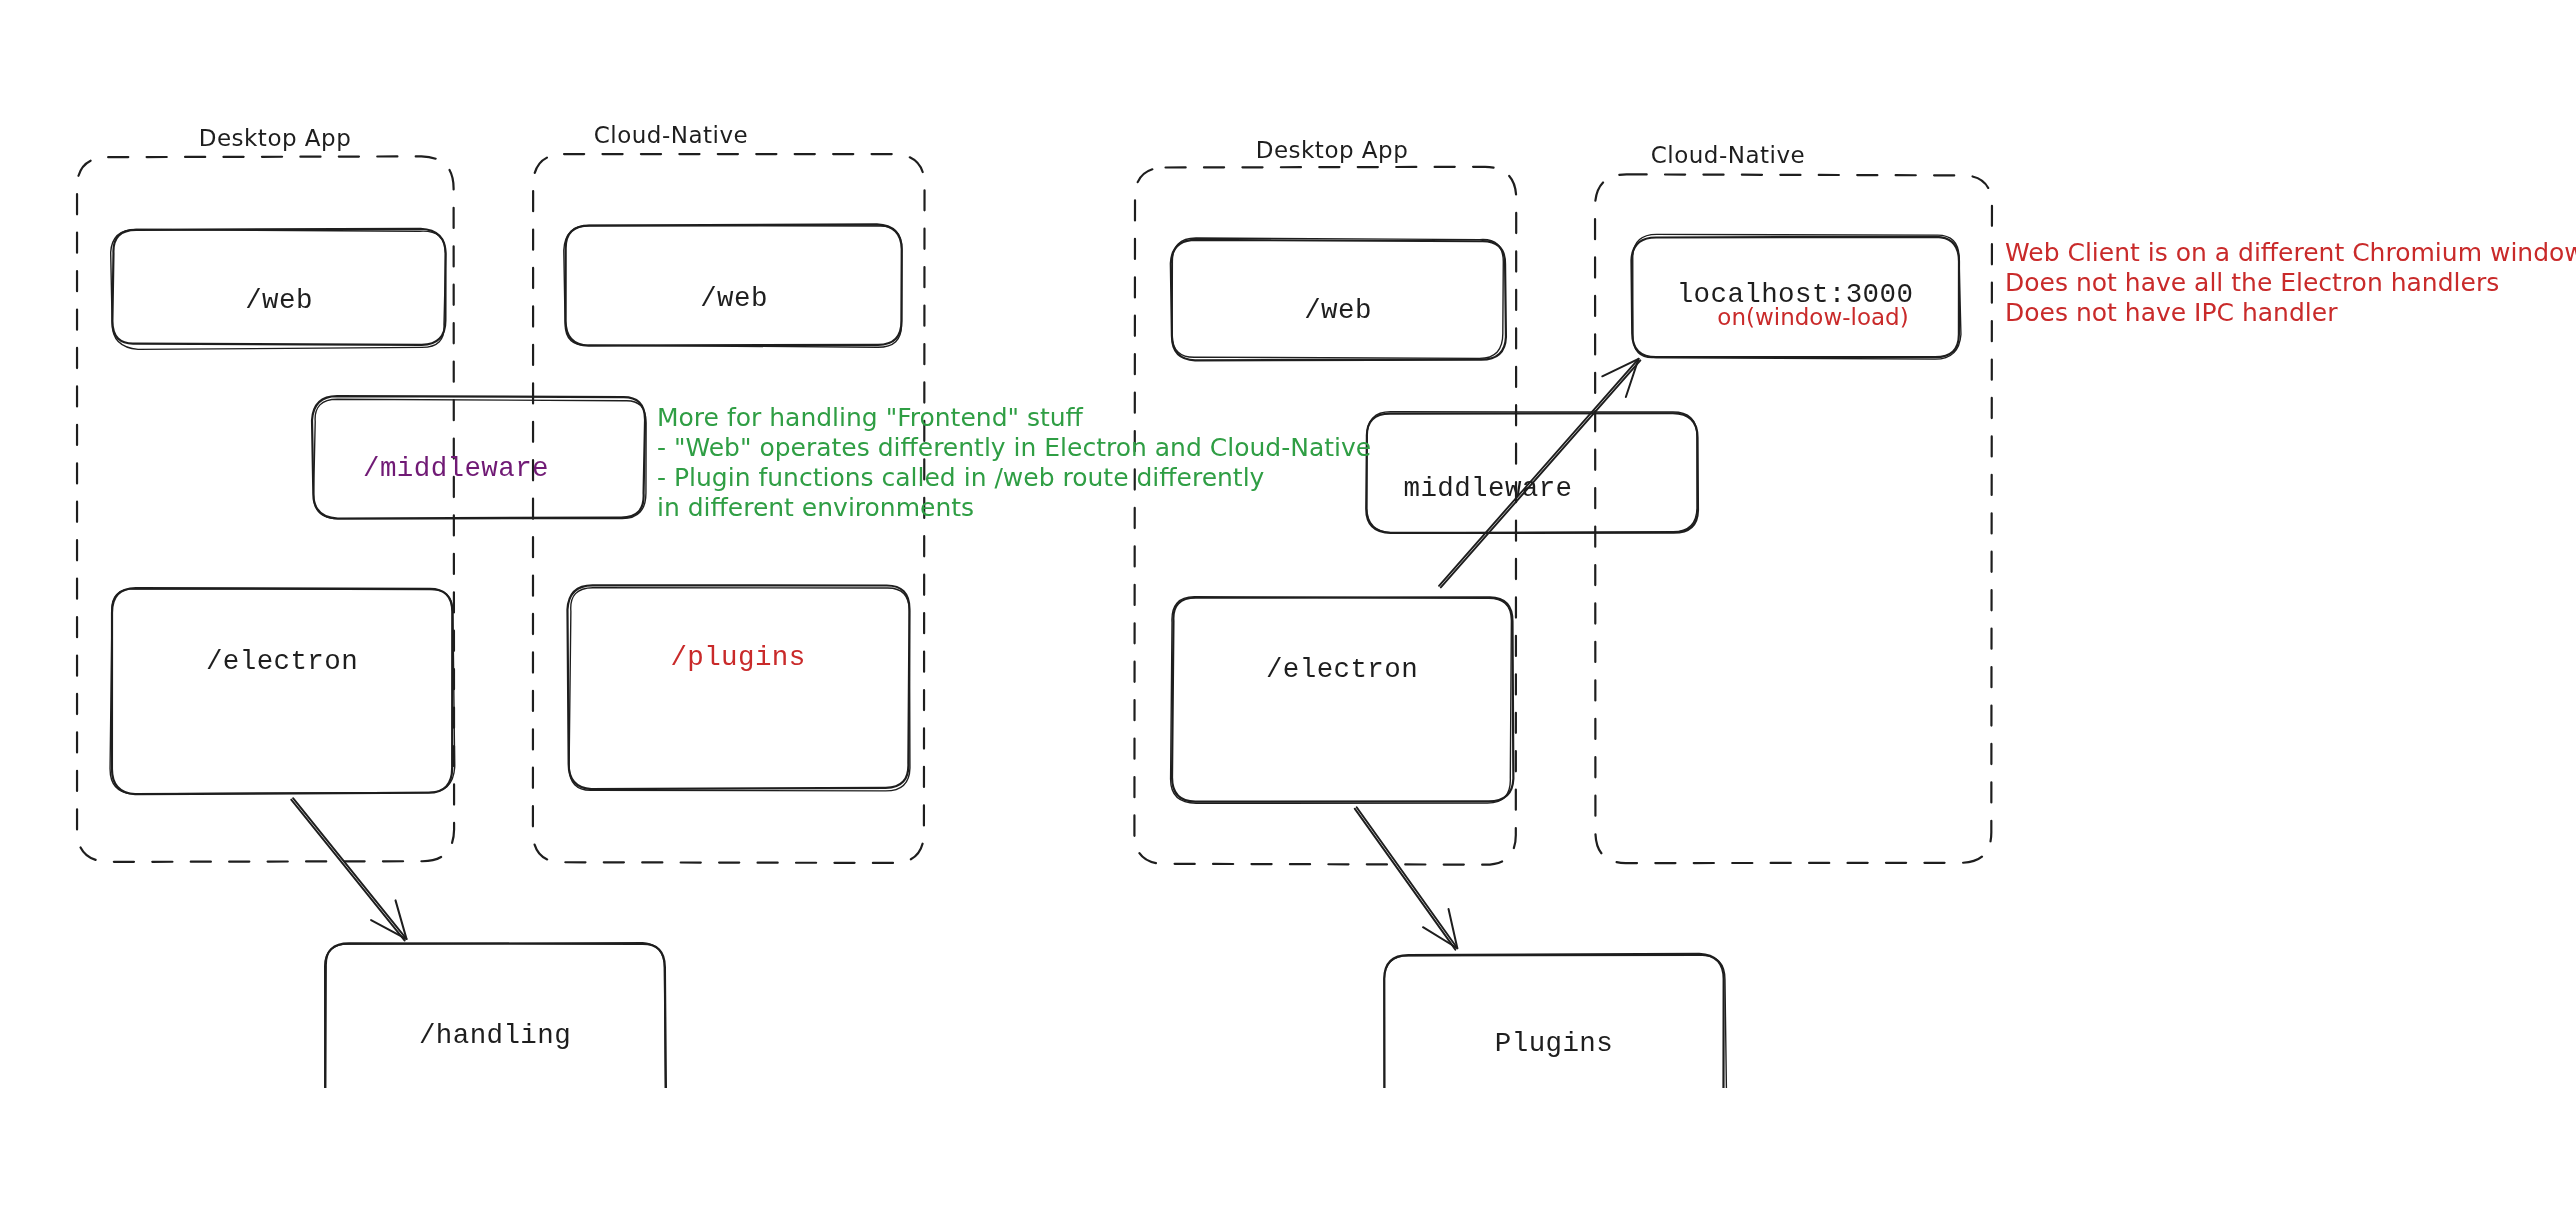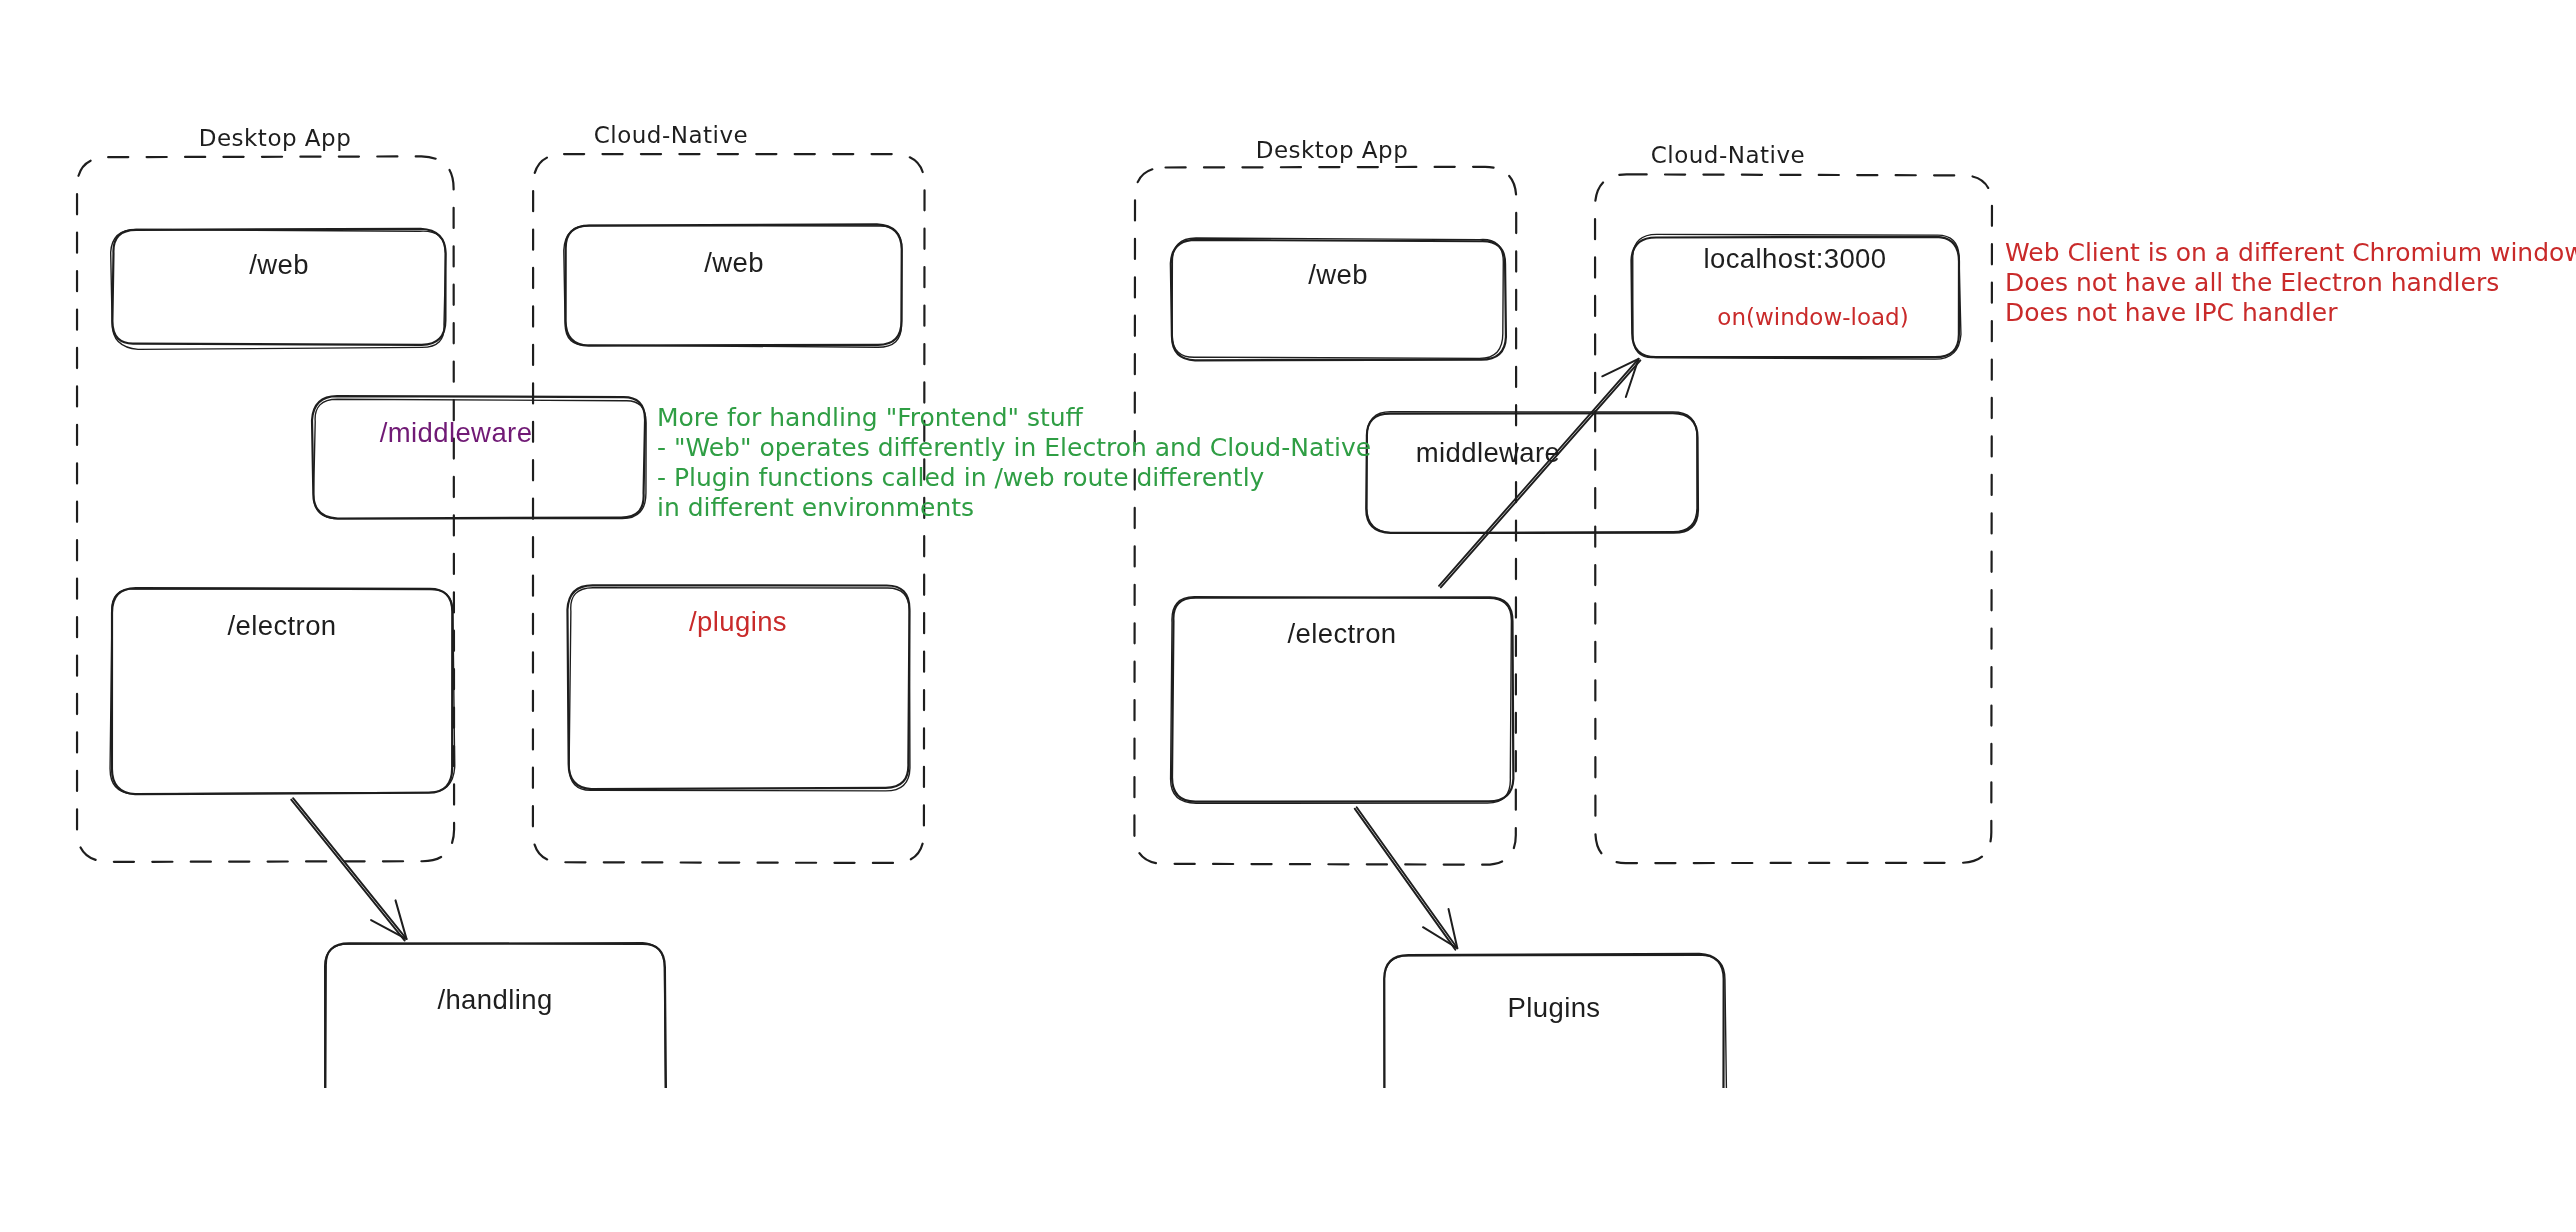--- a/index.html
+++ b/index.html
@@ -21,27 +21,28 @@
   #sketch-layer {
     position: absolute;
     left: 0;
     top: 0;
     width: 2576px;
     height: 1232px;
     pointer-events: none;
   }
   .node-label {
     position: absolute;
-    font-family: Liberation Sans, sans-serif;
+    font-family: Liberation Mono, monospace;
     color: #1e1e1e;
     font-size: 27.5px;
     letter-spacing: 0.4px;
     white-space: nowrap;
     transform: translateX(-50%);
     text-align: center;
+    margin-top: 36px;
   }
   .group-label {
     position: absolute;
     font-family: "DejaVu Sans", sans-serif;
     color: #1e1e1e;
     font-size: 23px;
     letter-spacing: 0.5px;
     white-space: nowrap;
     transform: translateX(-50%);
   }

